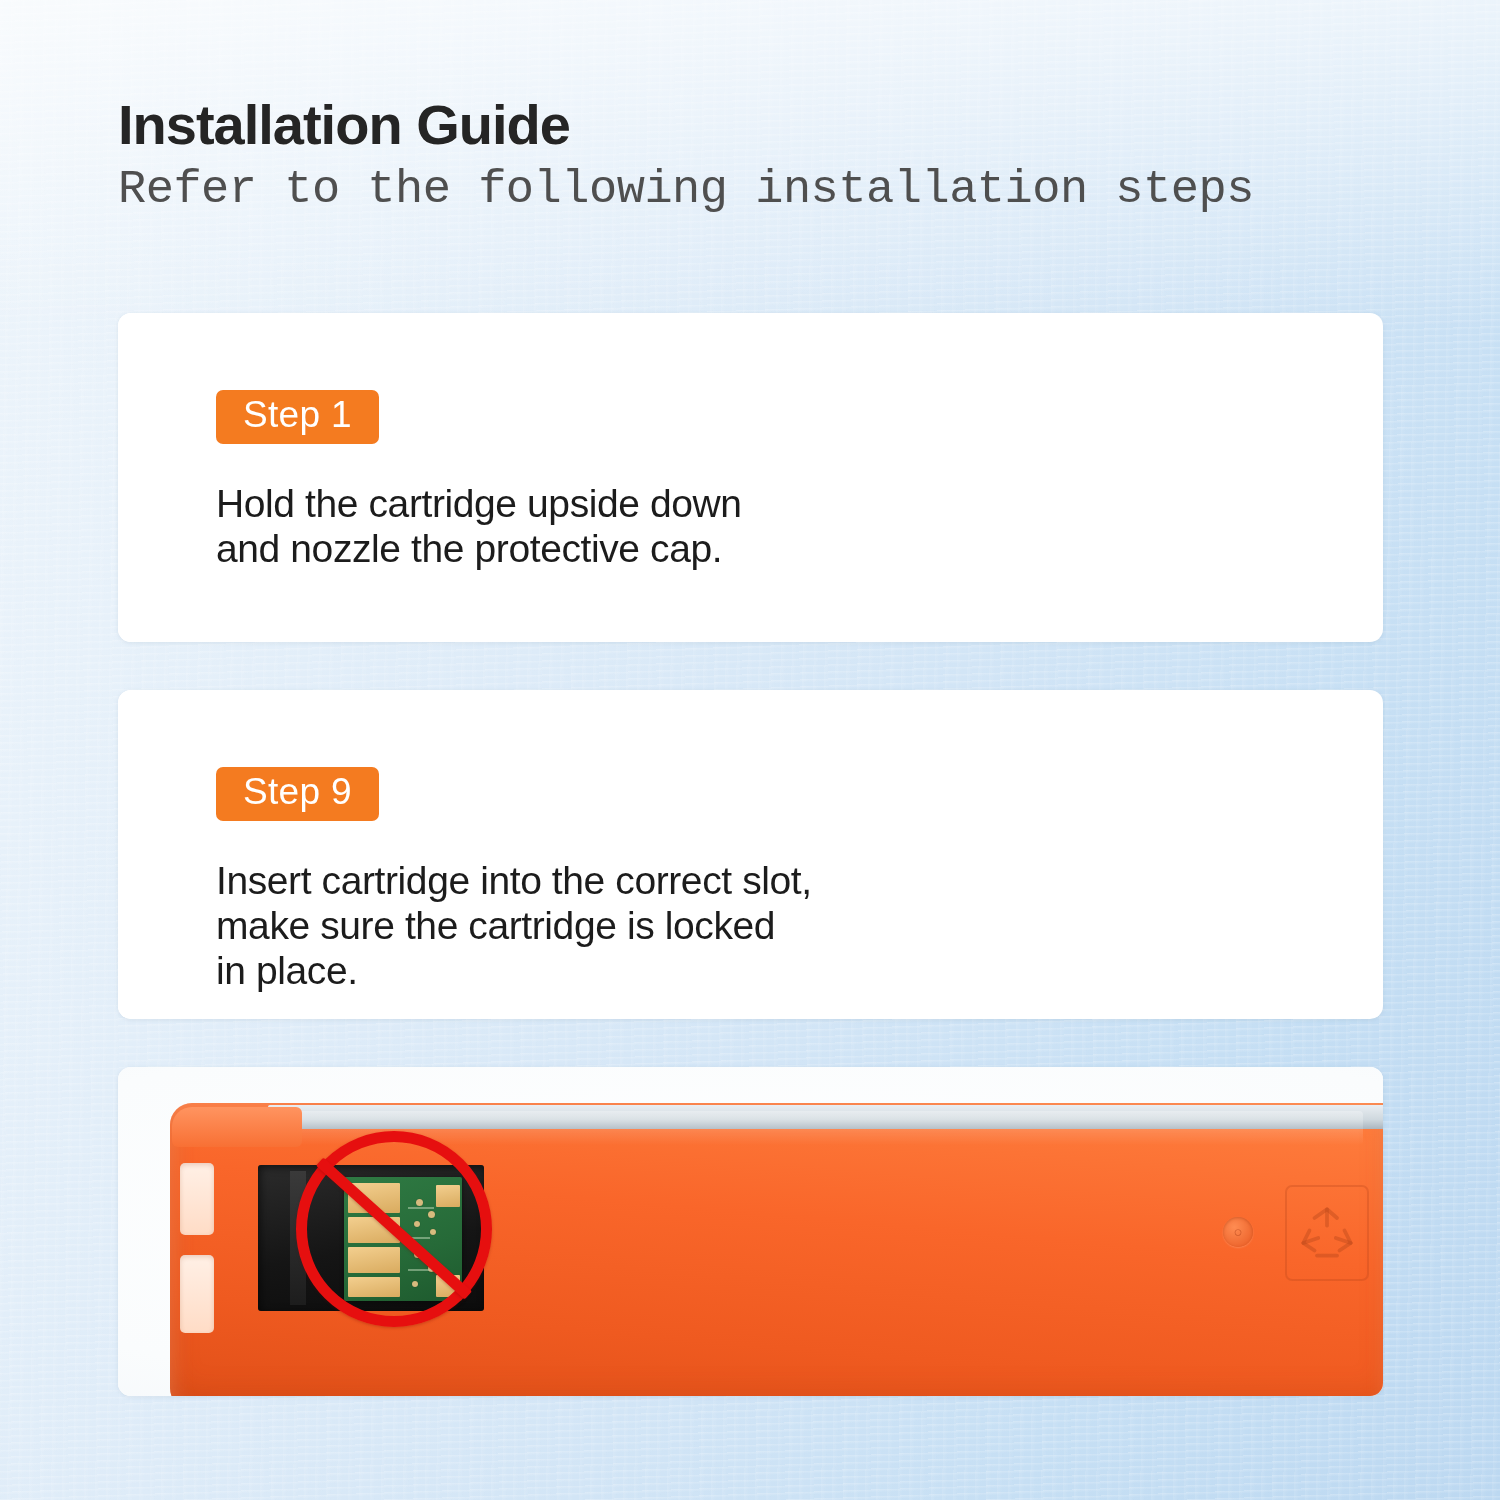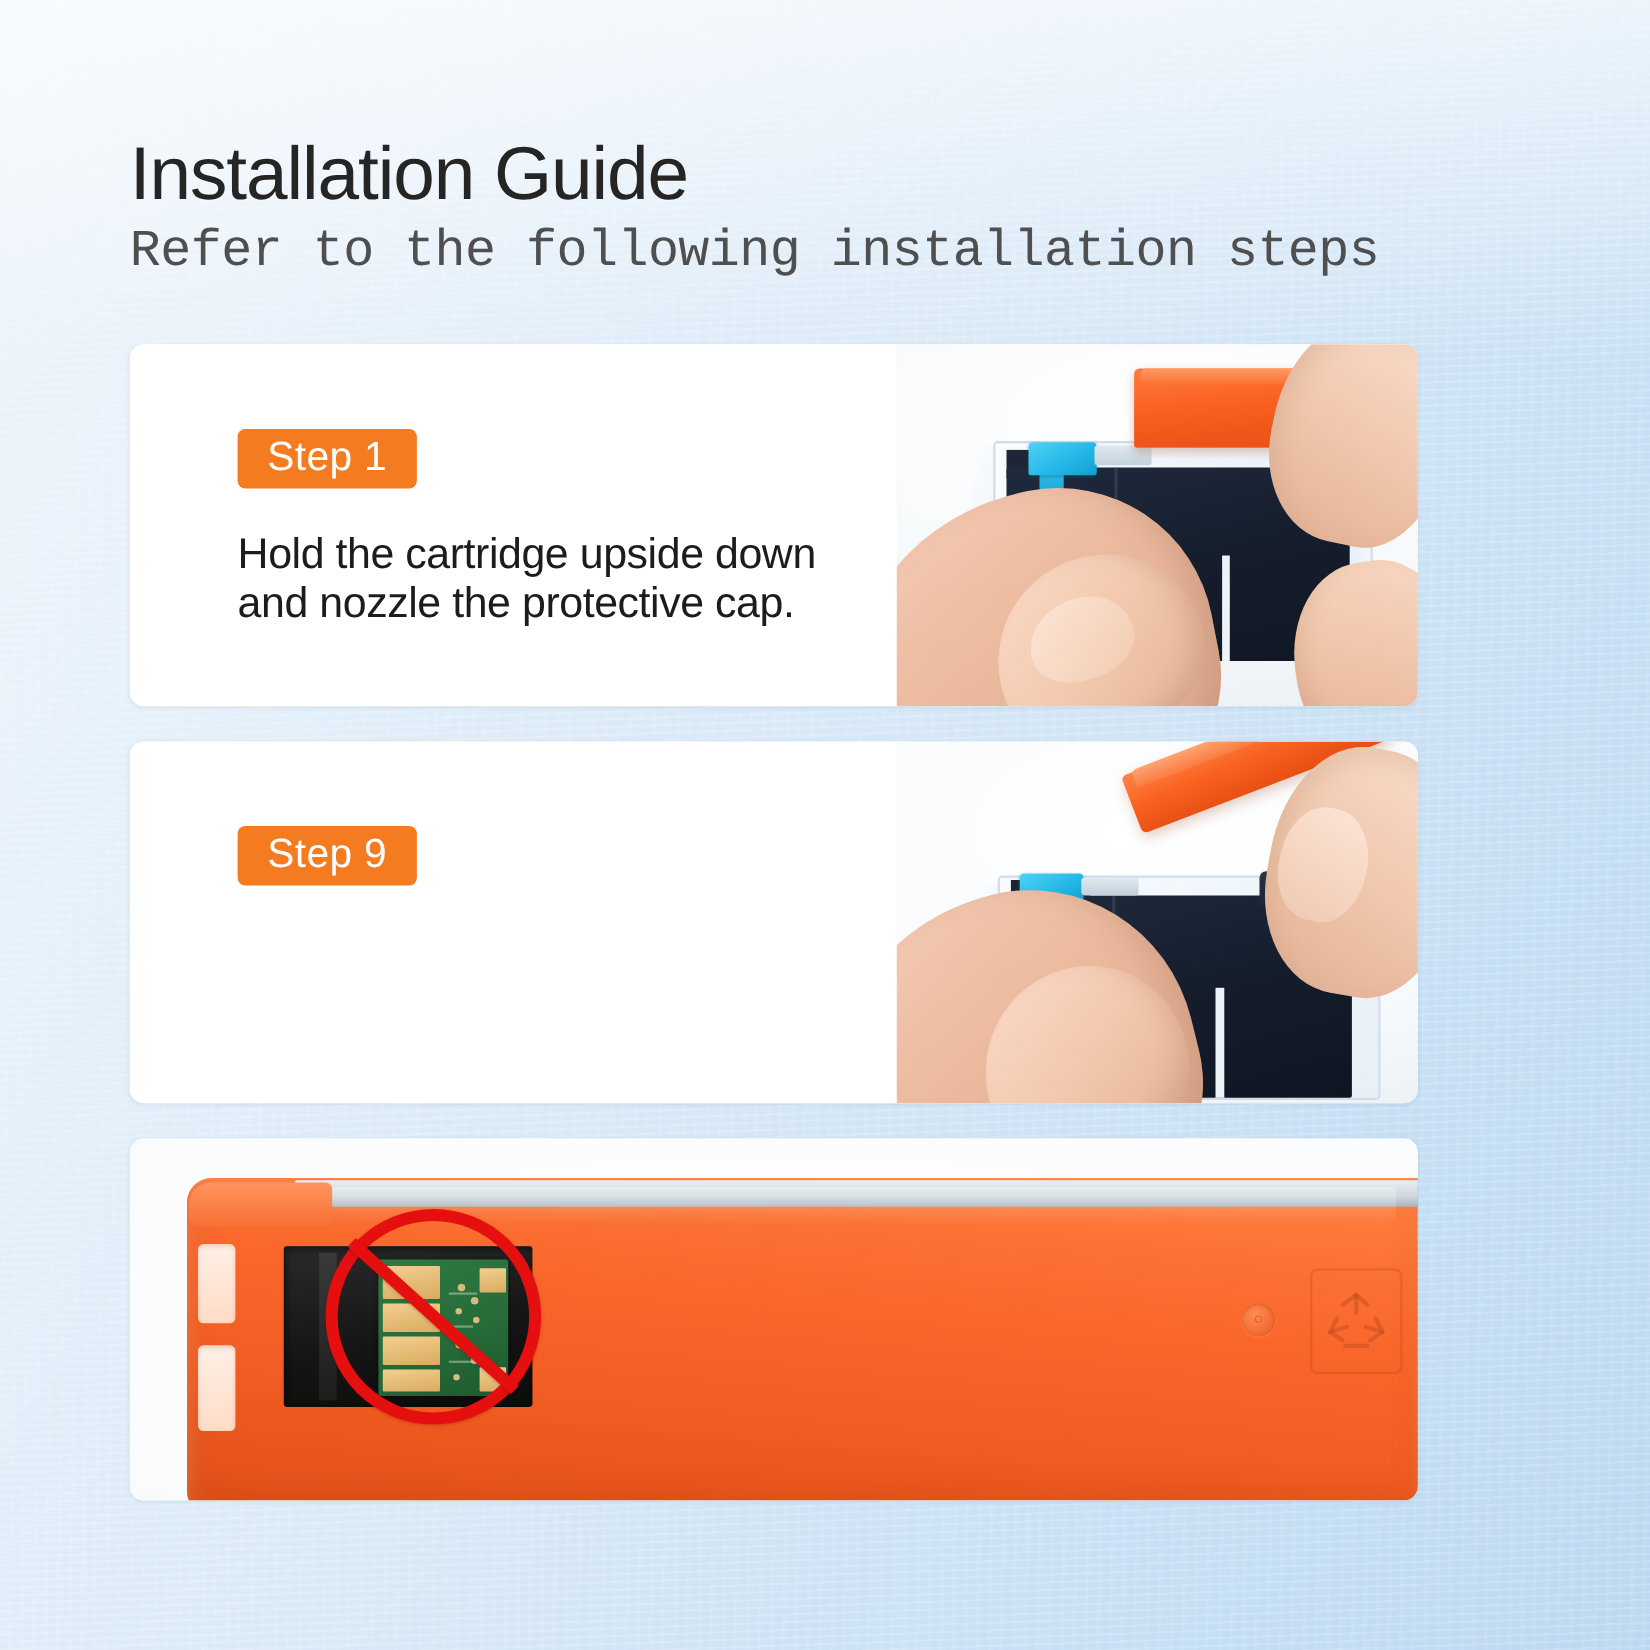--- a/index.html
+++ b/index.html
@@ -32,42 +32,42 @@
     opacity:.75;
   }
   .bg-tophaze {
     position:absolute; left:0; right:0; top:0; height:330px;
     background:linear-gradient(180deg, rgba(255,255,255,.62), rgba(255,255,255,0));
   }
 
   
   .header { position:absolute; left:118px; top:96px; width:1280px; }
   .page-title {
-    font-size:68px; font-weight:normal; color:#252525;
+    font-size:56px; font-weight:bold; color:#252525;
     letter-spacing:-1px; line-height:1.02;
     text-shadow:0 1px 0 rgba(255,255,255,.5);
-    margin-top:28px;
   }
   .page-subtitle {
     margin-top:12px;
     font-size:47px; color:#4f4f4f; font-weight:normal;
     letter-spacing:-.5px; line-height:1.05;font-family:Liberation Mono, monospace;
   }
 
   
   .cards { position:absolute; left:118px; top:313px; width:1265px; }
   .card {
     position:relative;
-    width:1171px; height:329px;
+    width:1265px; height:329px;
     background:#ffffff;
     border-radius:13px;
     overflow:hidden;
-    margin-bottom:32px;
+    margin-bottom:48px;
     box-shadow:0 1px 4px rgba(90,120,150,.13);
     display:flex;
+    flex-direction:column;
   }
   .card-text {
     width:697px; flex:0 0 697px;
     padding:77px 0 0 98px;
     position:relative; z-index:2;
     background:#fff;
   }
   .step-badge {
     display:inline-block;
     background:#F47B20; color:#ffffff;
@@ -479,20 +479,21 @@
         <div class="p1-nail-l"></div>
         <div class="p1-finger-r"></div>
         <div class="p1-finger-r2"></div>
       </div>
     </div>
   </div>
 
   <div class="card">
     <div class="card-text">
       <div class="step-badge">Step 9</div>
+      <div class="step-desc">Insert cartridge into the correct slot, make sure the cartridge is locked in place.</div>
     </div>
     <div class="card-photo">
       <div class="ph ph2">
         <div class="p2-shellwing"></div>
         <div class="p2-shell"></div>
         <div class="p2-body-step"></div>
         <div class="p2-body"></div>
         <div class="p2-body-seam"></div>
         <div class="p2-body-notch"></div>
         <div class="p2-port"></div>

